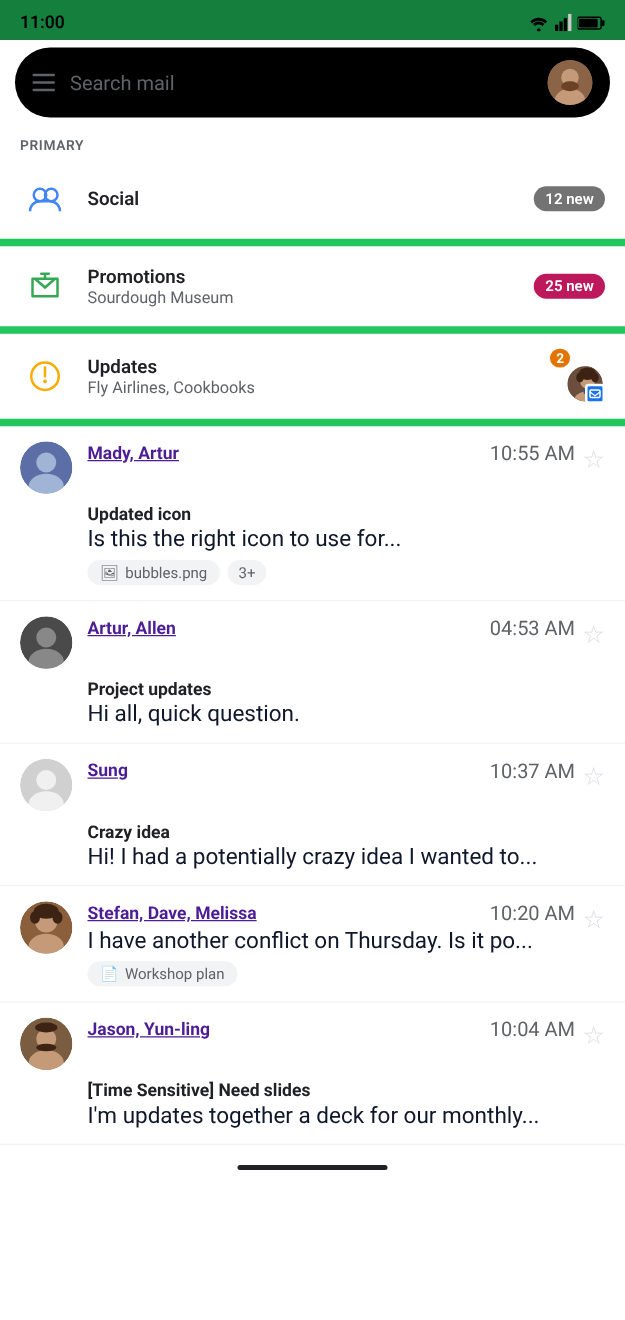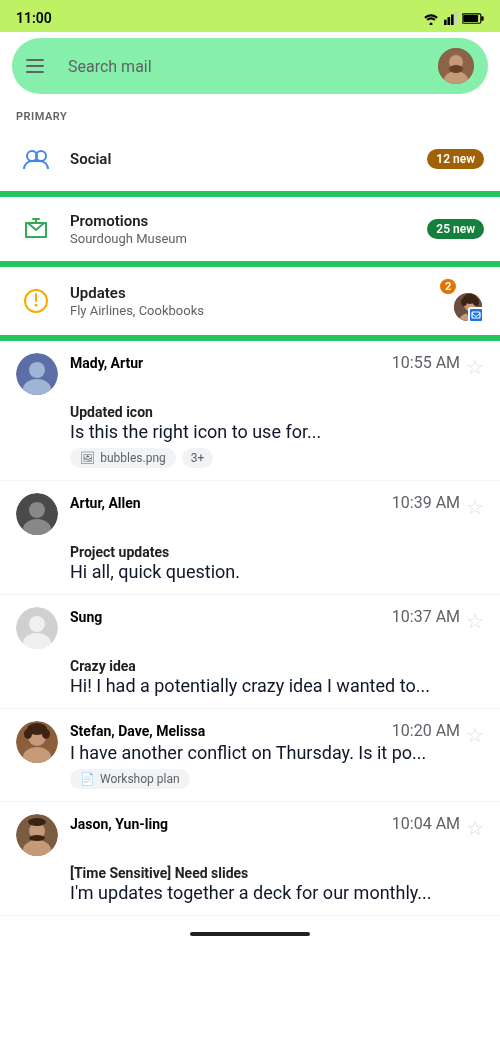--- a/index.html
+++ b/index.html
@@ -12,45 +12,45 @@
       overflow-x: hidden;
       color: #202124;
     }
 
     
     .status-bar {
       display: flex;
       justify-content: space-between;
       align-items: center;
       padding: 10px 16px 6px;
-      background: #bef264;
+      background: #15803d;
     }
     .status-time {
       font-size: 14px;
       font-weight: 600;
       color: #000;
     }
     .status-icons {
       display: flex;
       align-items: center;
       gap: 4px;
     }
 
     
     .search-bar-wrap {
       padding: 6px 12px 10px;
       background: #fff;
     }
     .search-bar {
       display: flex;
       align-items: center;
-      background: #86efac;
+      background: #000000;
       border-radius: 28px;
       padding: 10px 14px;
-      gap: 24px;
+      gap: 12px;
     }
     .hamburger-icon {
       display: flex;
       flex-direction: column;
       gap: 4px;
       cursor: pointer;
     }
     .hamburger-icon span {
       display: block;
       width: 18px;
@@ -115,22 +115,22 @@
       margin-top: 1px;
     }
     .badge {
       border-radius: 12px;
       padding: 3px 9px;
       font-size: 12px;
       font-weight: 600;
       color: #fff;
       white-space: nowrap;
     }
-    .badge-blue { background: #a16207; }
-    .badge-green { background: #15803d; }
+    .badge-blue { background: #737373; }
+    .badge-green { background: #be185d; }
 
     
     .updates-badge-wrap {
       position: relative;
       width: 44px;
       height: 44px;
       flex-shrink: 0;
     }
     .orange-badge {
       position: absolute;
@@ -178,21 +178,22 @@
     }
     .email-header {
       display: flex;
       align-items: center;
       justify-content: space-between;
       margin-bottom: 2px;
     }
     .email-sender {
       font-size: 14px;
       font-weight: 700;
-      color: #000000;
+      color: #4c1d95;
+      text-decoration: underline;
     }
     .email-time {
       font-size: 16px;
       color: #5f6368;
       white-space: nowrap;
       margin-left: 8px;
     }
     .email-subject {
       font-size: 14px;
       font-weight: 700;
@@ -418,21 +419,21 @@
           <circle cx="21" cy="21" r="21" fill="#4A4A4A"></circle>
           <circle cx="21" cy="17" r="8" fill="#888"></circle>
           <ellipse cx="21" cy="36" rx="14" ry="10" fill="#888"></ellipse>
         </svg>
       </div>
       <div class="email-content">
         <div class="email-header-wrap">
           <div class="email-meta">
             <div class="email-header">
               <span class="email-sender">Artur, Allen</span>
-              <span class="email-time">10:39 AM</span>
+              <span class="email-time">04:53 AM</span>
             </div>
             <div class="email-subject">Project updates</div>
             <div class="email-preview">Hi all, quick question.</div>
           </div>
           <span class="star-btn" style="margin-left:6px;">☆</span>
         </div>
 
       </div>
     </div>
     <div class="email-row">

